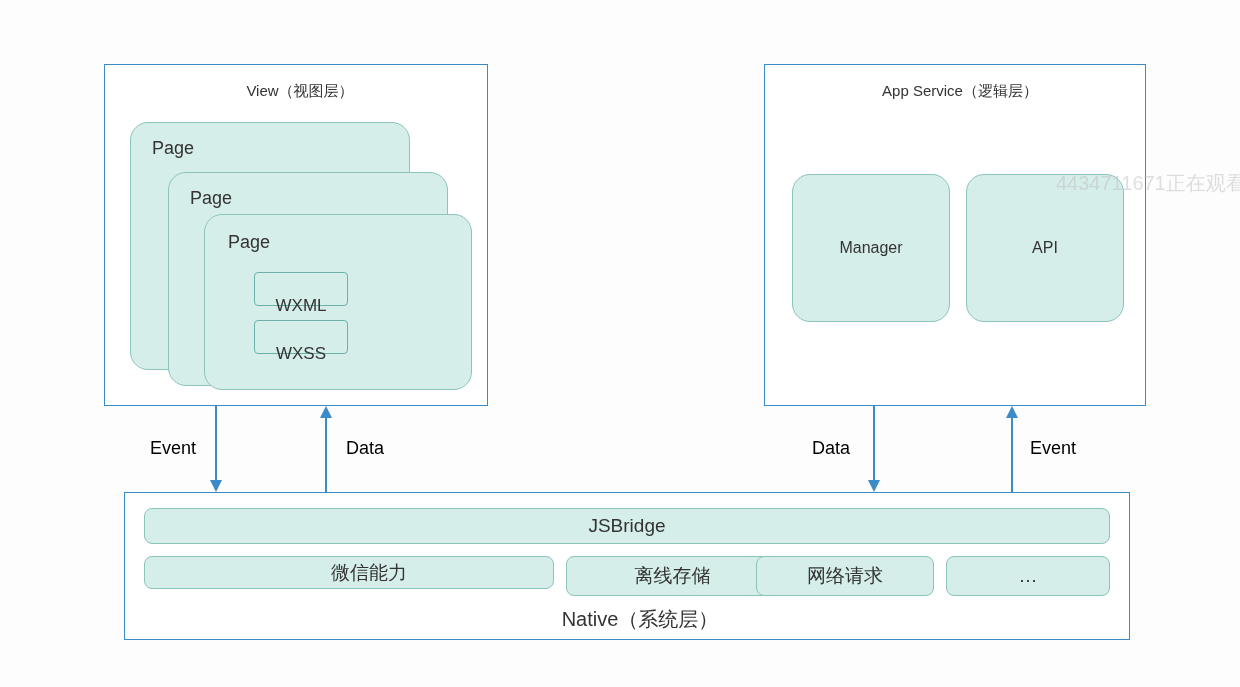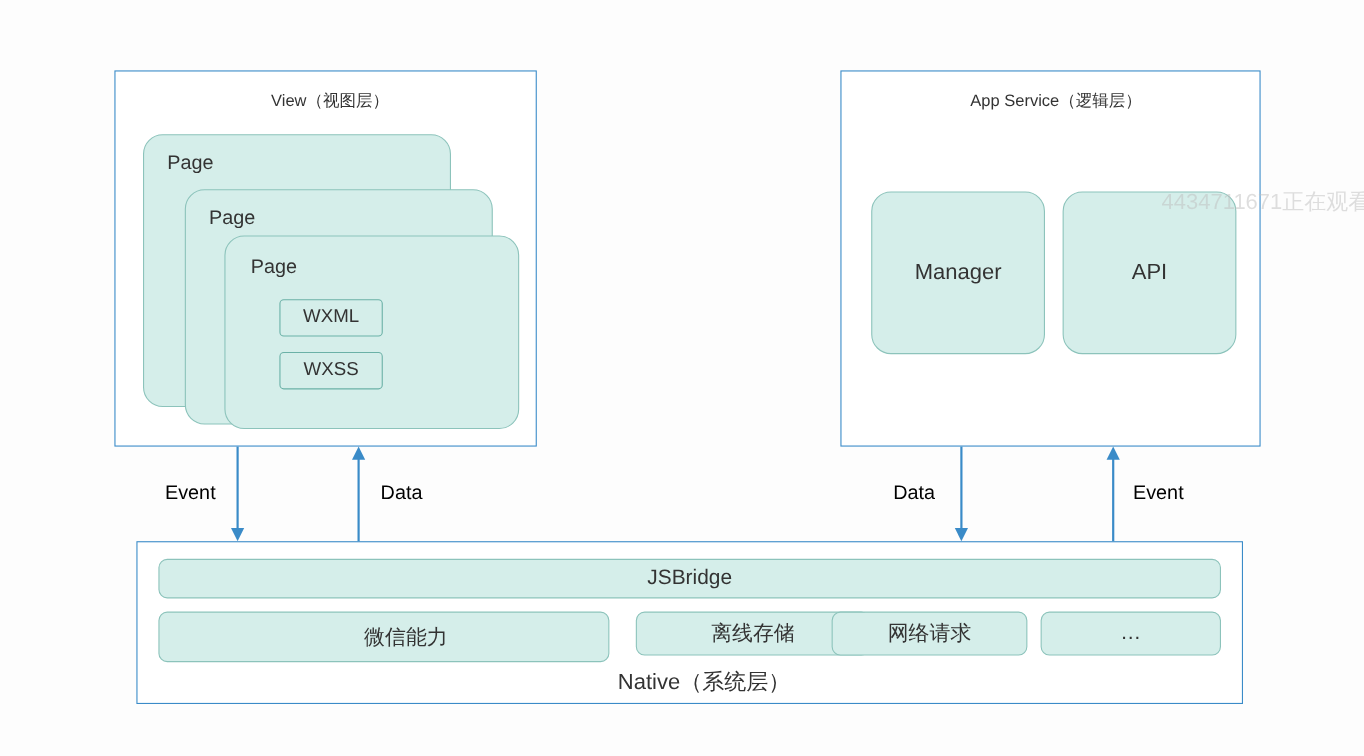--- a/index.html
+++ b/index.html
@@ -34,29 +34,29 @@
     font-size: 18px;
     color: #333;
   }
   .small-box {
     position: absolute;
     background: #d5eeea;
     border: 1px solid #6bb1a7;
     border-radius: 4px;
     text-align: center;
     font-size: 17px;
-    padding-top: 5px;
+    padding-top: 23px;
   }
   .svc-card {
     position: absolute;
     background: #d5eeea;
     border: 1px solid #8cc3bb;
     border-radius: 18px;
     text-align: center;
-    font-size: 20px;
+    font-size: 16px;
     display: flex;
     align-items: center;
     justify-content: center;
   }
   .native-bar {
     position: absolute;
     background: #d5eeea;
     border: 1px solid #8cc3bb;
     border-radius: 8px;
     text-align: center;
@@ -118,24 +118,24 @@
 <div class="svc-card" style="left:966px; top:174px; width:158px; height:148px;text-align:center;">
   <span>API</span>
 </div>
 
 <div class="box-outline" style="left:124px; top:492px; width:1006px; height:148px;"></div>
 
 <div class="native-bar" style="left:144px; top:508px; width:966px; height:36px;">
   <span>JSBridge</span>
 </div>
 
-<div class="native-bar" style="left:144px; top:556px; width:410px; height:46px;padding-left:40px;">
+<div class="native-bar" style="left:144px; top:556px; width:410px; height:33px;padding-left:40px;">
   <span>微信能力</span>
 </div>
-<div class="native-bar" style="left:566px; top:556px; width:213px; height:40px;margin-left:12px;">
+<div class="native-bar" style="left:566px; top:556px; width:213px; height:40px;">
   <span>离线存储</span>
 </div>
 <div class="native-bar" style="left:756px; top:556px; width:178px; height:40px;">
   <span>网络请求</span>
 </div>
 <div class="native-bar" style="left:946px; top:556px; width:164px; height:40px;">
   <span>…</span>
 </div>
 
 <div class="native-title" style="left:540px; top:606px; width:200px;">Native（系统层）</div>

